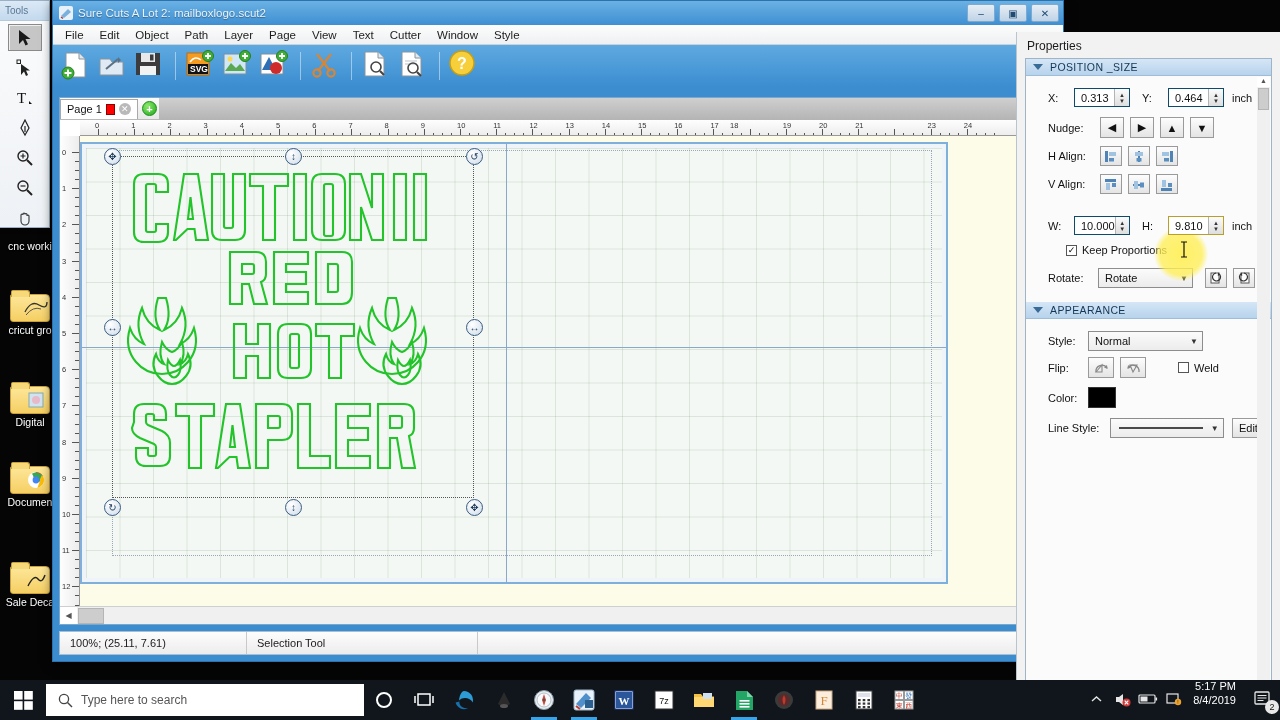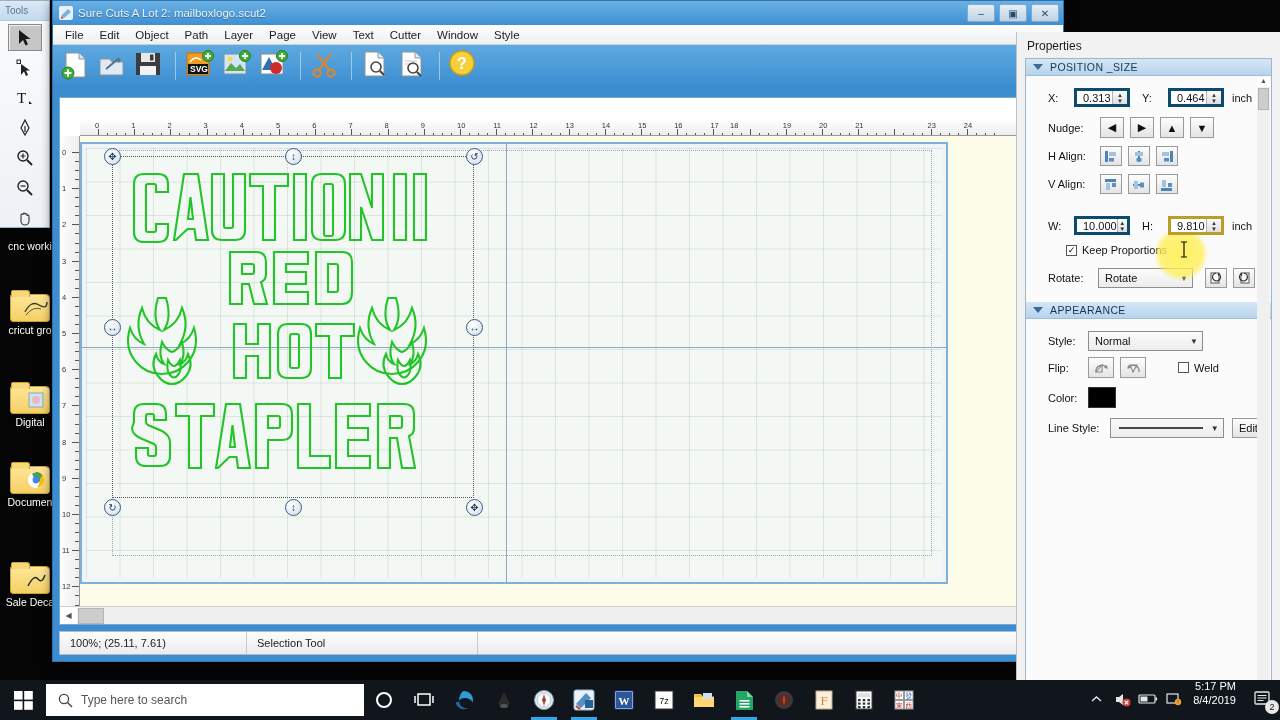--- a/index.html
+++ b/index.html
@@ -179,21 +179,21 @@
     height:17px; background: linear-gradient(#d5e6f6,#b7d3ec);
     border-bottom:1px solid #9fbdd8; display:flex; align-items:center; gap:7px;
     padding-left:7px; font-size:10.5px; color:#123655; letter-spacing:.4px;
   }
   .tri { width:0;height:0;border-left:5px solid transparent;border-right:5px solid transparent;
          border-top:6px solid #3a6a96; }
   .row { display:flex; align-items:center; padding:6px 0 0 22px; font-size:11px; color:#111; }
   .lbl { width:48px; }
   .lbl.narrow { width:26px; }
   .spin {
-    height:19px; border:3px solid #0c4a6e; background:#fff;
+    height:19px; border:1px solid #0c4a6e; background:#fff;
     display:flex; align-items:center; font-size:11px; padding-left:6px; color:#111;
   }
   .spin .val { flex:1; }
   .spin .arrows {
     width:15px; height:100%; border-left:1px solid #b3b3b3;
     background: linear-gradient(#fbfbfb,#dedede);
     display:flex; flex-direction:column; align-items:center; justify-content:center;
     font-size:6px; color:#333; line-height:6px;
   }
   .unit { margin-left:8px; font-size:11px; }
@@ -451,20 +451,32 @@
       <div class="tb-btn">
         <svg width="28" height="28" viewBox="0 0 28 28">
             <circle cx="14" cy="14" r="12" fill="#f7cf3b" stroke="#c99f12" stroke-width="1.5"></circle>
             <text x="14" y="20" text-anchor="middle" font-size="16" font-weight="bold" fill="#fff" font-family="Liberation Sans, sans-serif">?</text>
           </svg>
       </div>
     </div>
 
     <div id="doc-area">
 
+      <div id="tabstrip">
+        <div class="page-tab">
+          <span>Page 1</span>
+          <span class="tab-swatch"></span>
+          <span class="tab-close">✕</span>
+        </div>
+        <div class="tab-add">+</div>
+        <div class="tabstrip-rest"></div>
+        <svg class="tabstrip-menu" viewBox="0 0 14 12">
+            <path d="M0 2h14M0 6h14M0 10h14" stroke="#555" stroke-width="1.4"></path>
+          </svg>
+      </div>
 
       <div id="ruler-h">
           <span class="rk" style="left: 15px; top: 1px;">0</span>
           <span class="rt" style="left: 18px; top: 9px; width: 1px; height: 7px;"></span>
           <span class="rt" style="left: 27.05px; top: 13px; width: 1px; height: 3px;"></span>
           <span class="rt" style="left: 36.1px; top: 13px; width: 1px; height: 3px;"></span>
           <span class="rt" style="left: 45.15px; top: 13px; width: 1px; height: 3px;"></span>
           <span class="rk" style="left: 51.2px; top: 1px;">1</span>
           <span class="rt" style="left: 54.2px; top: 9px; width: 1px; height: 7px;"></span>
           <span class="rt" style="left: 63.25px; top: 13px; width: 1px; height: 3px;"></span>

